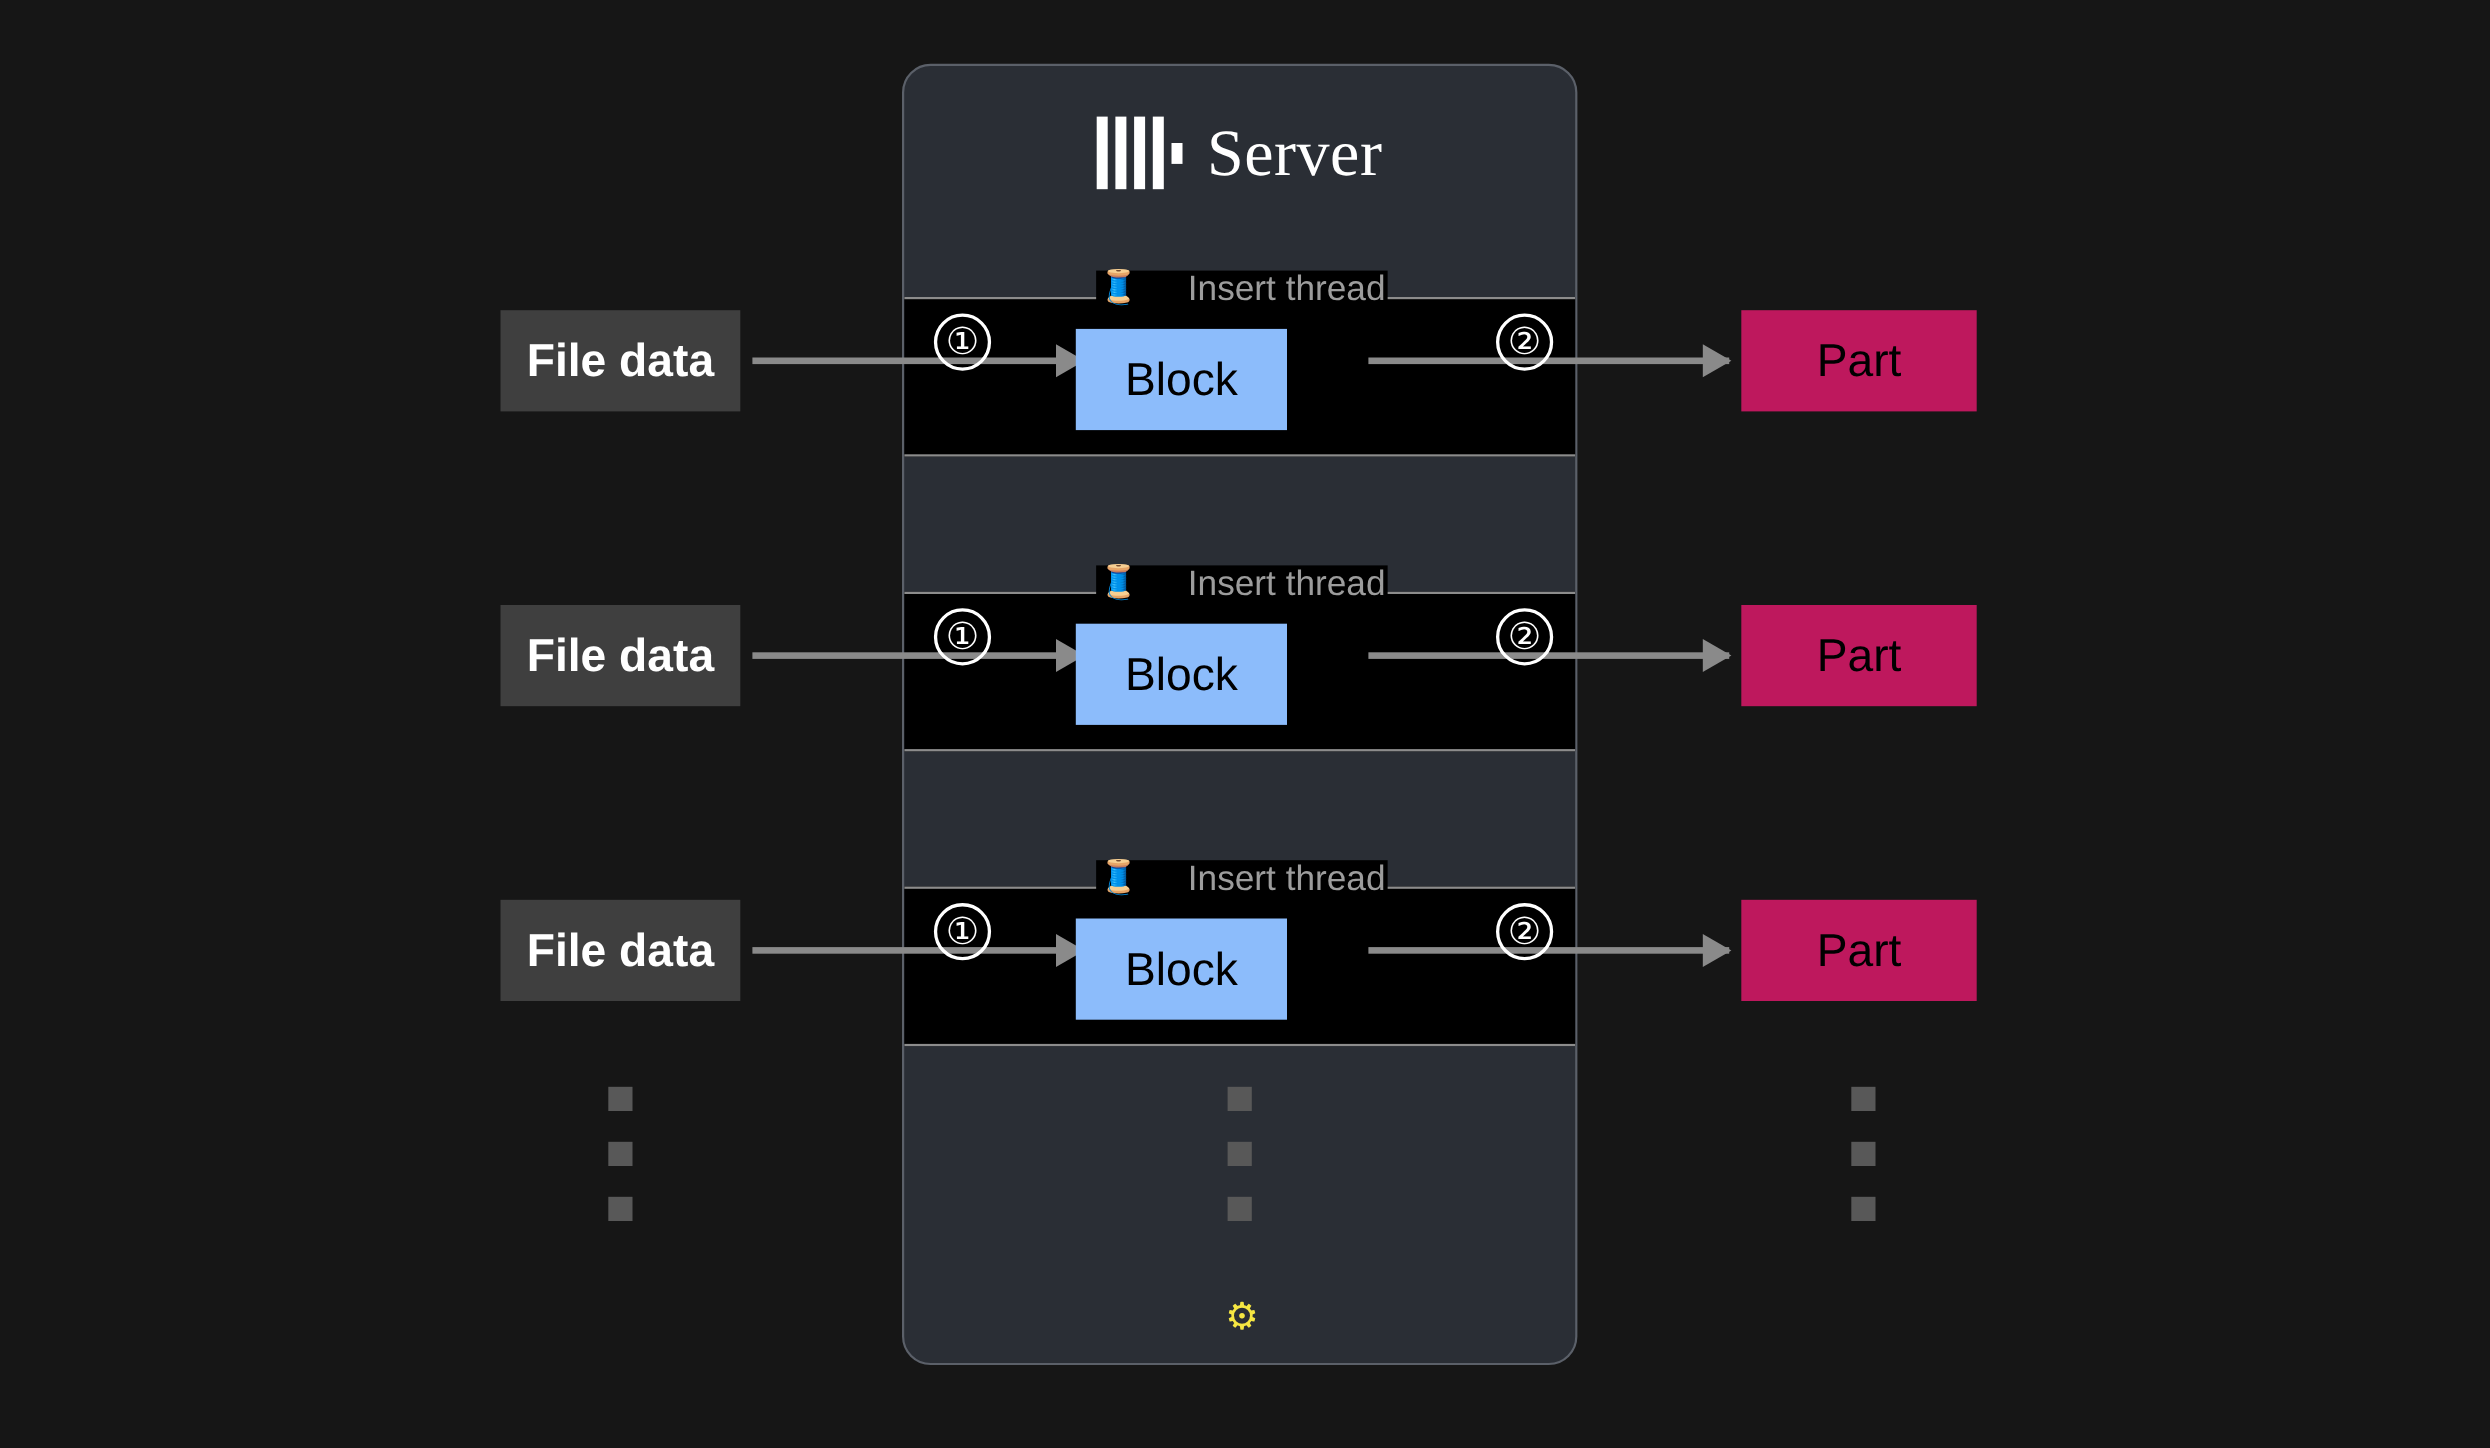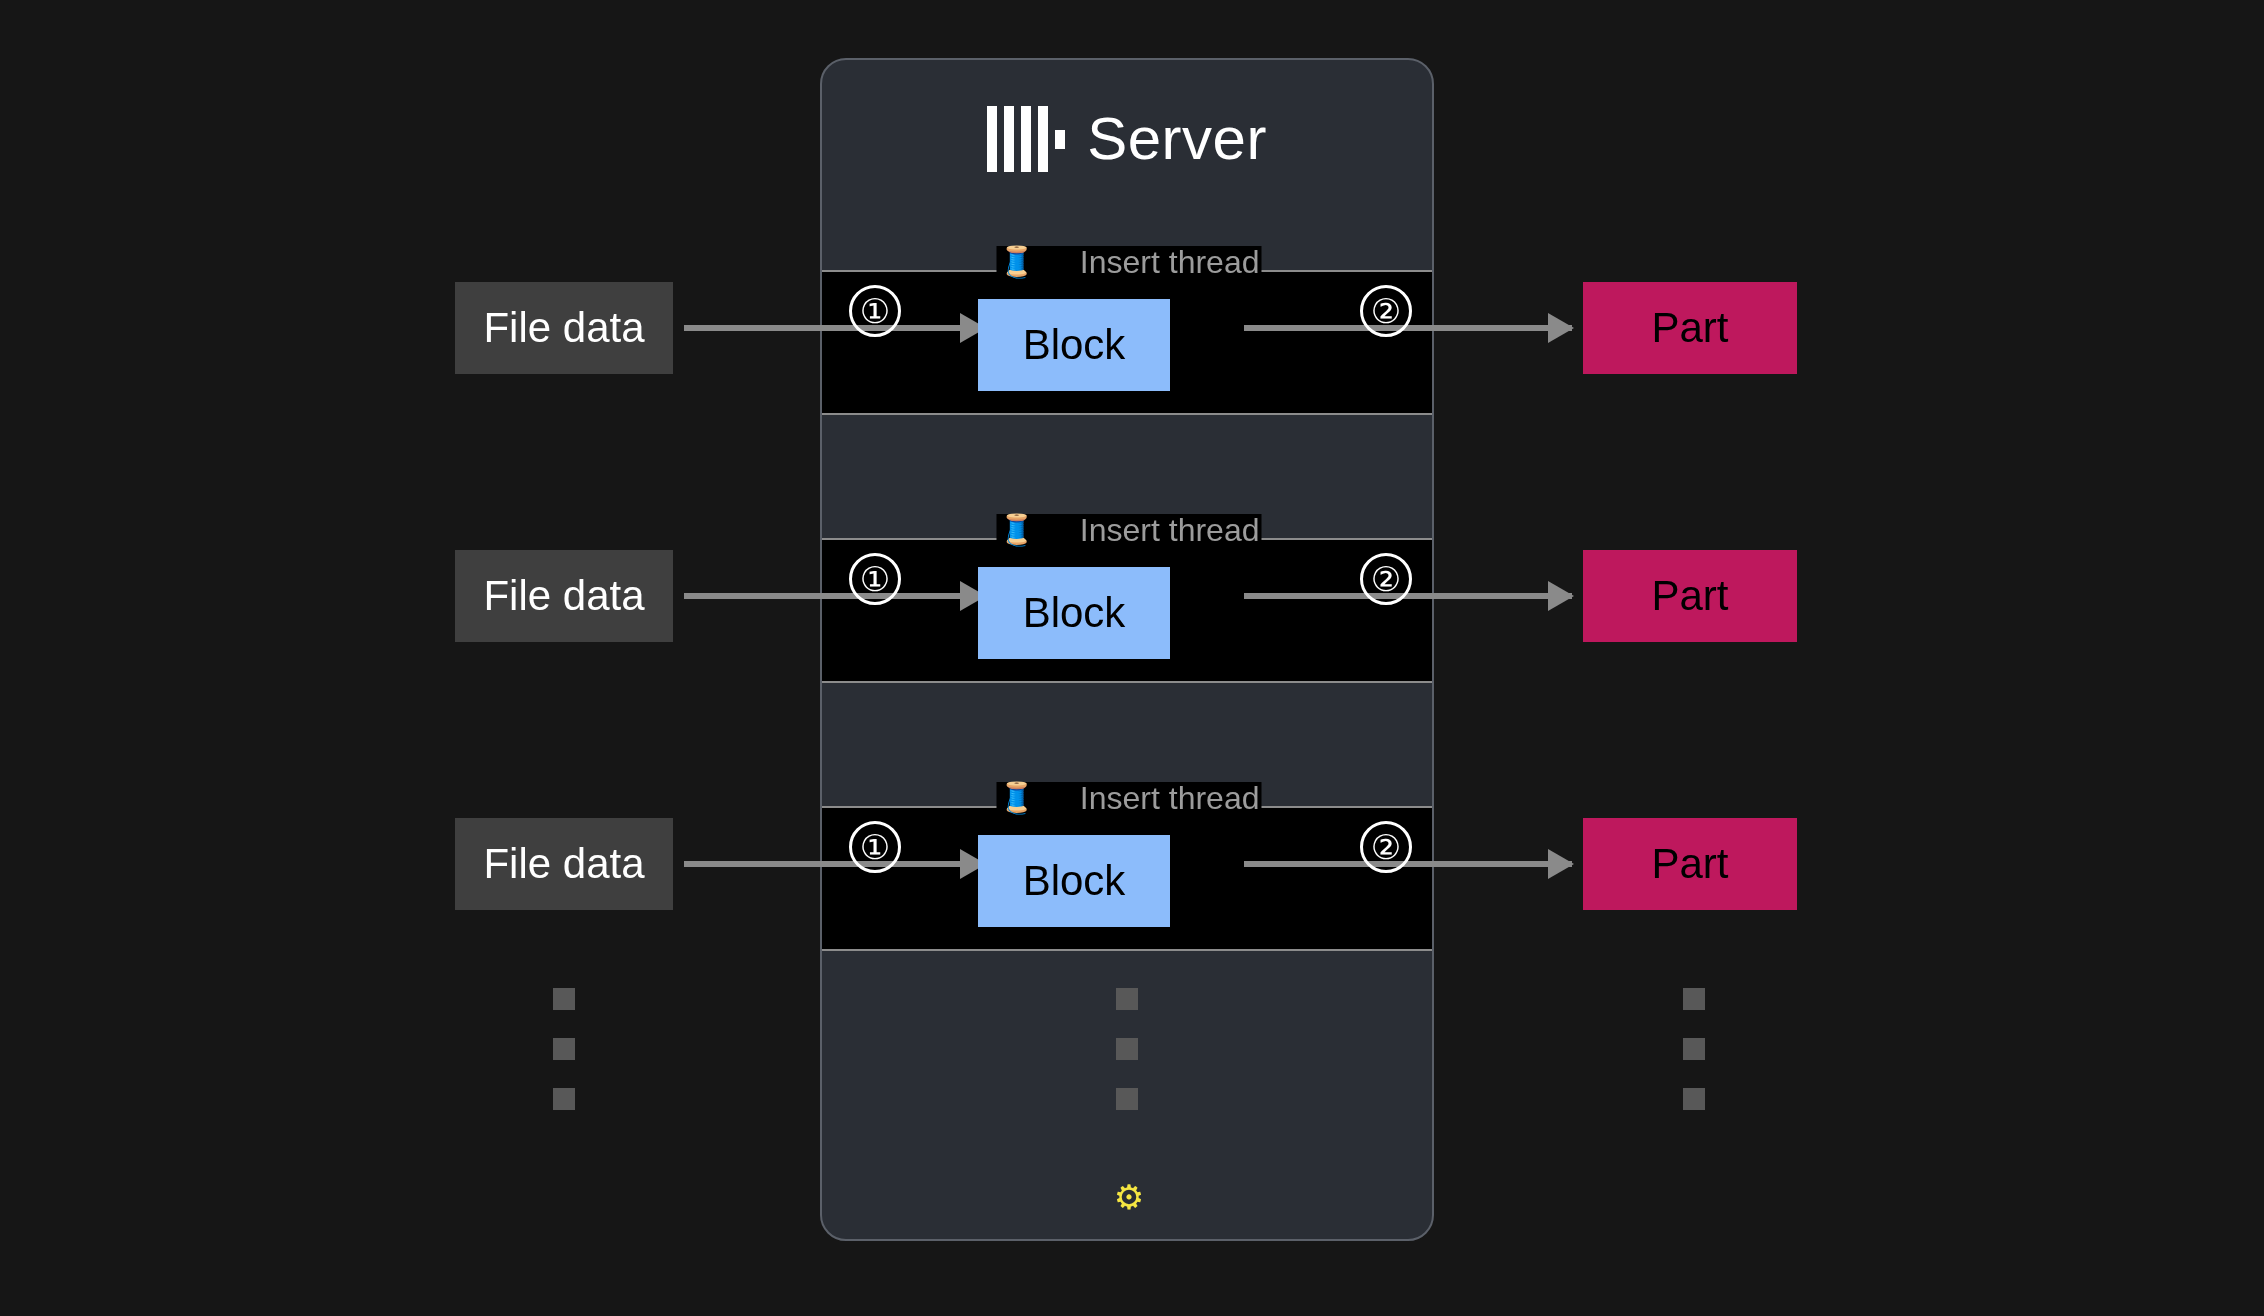--- a/index.html
+++ b/index.html
@@ -39,20 +39,21 @@
   .server-header {
     position: absolute;
     left: 0;
     top: 0;
     width: 100%;
     height: 158px;
     display: flex;
     align-items: center;
     justify-content: center;
     gap: 22px;
+    font-family: Liberation Serif, serif;
   }
 
   .ch-logo {
     display: flex;
     align-items: flex-end;
     gap: 7px;
     height: 66px;
   }
   .ch-logo .bar {
     width: 10px;
@@ -159,20 +160,21 @@
     background: #3f3f3f;
     display: flex;
     align-items: center;
     justify-content: center;
   }
   .file-box .lbl {
     color: #ffffff;
     font-size: 42px;
     line-height: 1;
     white-space: nowrap;
+    font-weight: bold;
   }
   .file-box.r1 { top: 282px; }
   .file-box.r2 { top: 550px; }
   .file-box.r3 { top: 818px; }
 
   
   .part-box {
     position: absolute;
     left: 1583px;
     width: 214px;

